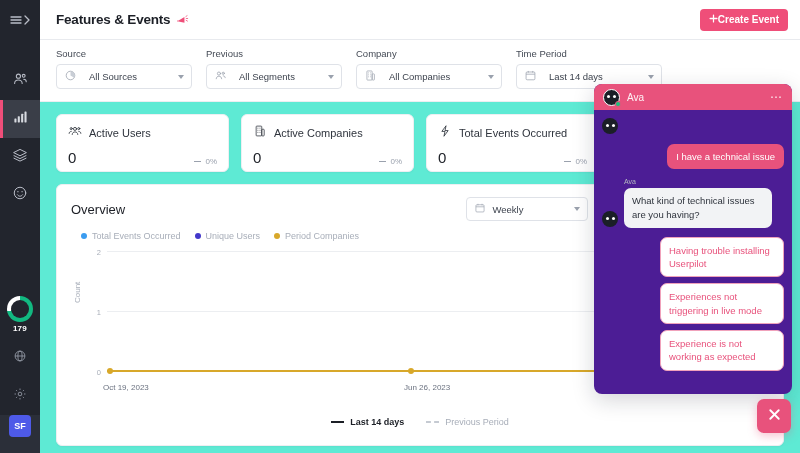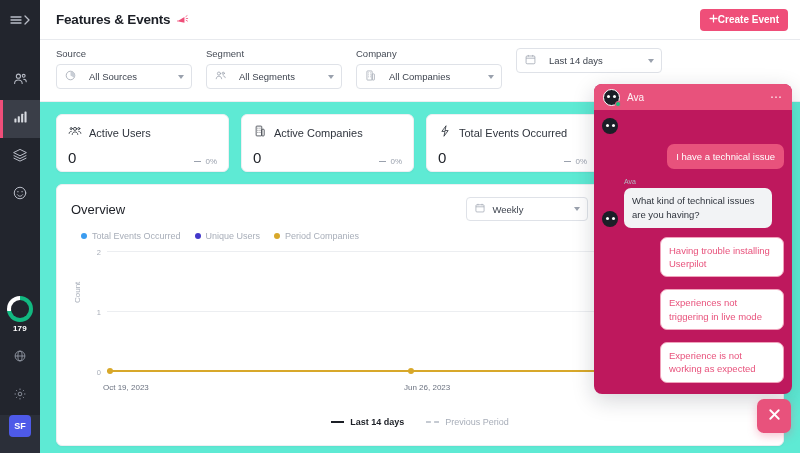--- a/index.html
+++ b/index.html
@@ -128,21 +128,21 @@
   .chart-footer { display: flex; justify-content: center; gap: 22px; margin-top: 26px; }
   .cf-item { display: flex; align-items: center; gap: 6px; font-size: 9px; }
   .cf-solid { width: 13px; height: 2px; background: #1c1f26; }
   .cf-dashed { width: 13px; height: 0; border-top: 2px dashed #c5cad2; }
   .cf-a { color: #1c1f26; font-weight: bold; }
   .cf-b { color: #a8aeb9; }
 
   
   .chat {
     position: absolute; left: 594px; top: 84px; width: 198px; height: 310px;
-    background: #be185d; border-radius: 8px; overflow: hidden;
+    background: #4c1d95; border-radius: 8px; overflow: hidden;
     box-shadow: 0 6px 22px rgba(16,24,40,.18);
     display: flex; flex-direction: column;
   }
   .chat-head {
     height: 26px; background: #e8527c; display: flex; align-items: center;
     padding: 0 9px; gap: 7px; flex: 0 0 auto;
   }
   .chat-av { position: relative; width: 17px; height: 17px; }
   .chat-av .face { width: 17px; height: 17px; border-radius: 50%; background: #1b1f27; border: 1.5px solid #fff; }
   .chat-av .eye { position: absolute; width: 3.2px; height: 3.2px; border-radius: 50%; background: #fff; top: 6px; }
@@ -161,21 +161,21 @@
   .bubble-bot {
     background: #f2f3f5; color: #2f343d; border-radius: 7px;
     padding: 6px 8px; font-size: 9.5px; line-height: 1.45; max-width: 148px;
   }
   .sender-label { font-size: 7px; color: #b4b9c2; margin: 0 0 3px 22px; }
   .row-user { display: flex; justify-content: flex-end; margin-bottom: 9px; }
   .bubble-user {
     background: #e8527c; color: #fff; border-radius: 7px;
     padding: 6px 9px; font-size: 9.5px; line-height: 1.4; max-width: 150px;
   }
-  .quick-list { display: flex; flex-direction: column; align-items: flex-end; gap: 12px; }
+  .quick-list { display: flex; flex-direction: column; align-items: flex-end; gap: 6px; }
   .quick {
     border: 1px solid #f0a2bb; color: #e8527c; background: #fff;
     border-radius: 7px; padding: 6px 8px; font-size: 9.5px; line-height: 1.4;
     width: 124px; text-align: left; font-family: "Liberation Sans", sans-serif; cursor: pointer;
   }
 
   .chat-close {
     position: absolute; left: 757px; top: 399px; width: 34px; height: 34px;
     background: #e8527c; border-radius: 7px; border: none; cursor: pointer;
     display: flex; align-items: center; justify-content: center;
@@ -315,21 +315,21 @@
                 <circle cx="10" cy="10" r="6.6"></circle>
                 <path d="M10 10 L10 3.4 A6.6 6.6 0 0 1 15.7 13.3 Z" fill="#c9ced6" stroke="none"></path>
               </svg>
           </span>
           <span class="sel-text">All Sources</span>
           <span class="caret"></span>
         </div>
       </div>
 
       <div class="filter">
-        <div class="filter-label">Segment</div>
+        <div class="filter-label">Previous</div>
         <div class="select">
           <span>
             <svg width="13" height="13" viewBox="0 0 20 20" fill="none" stroke="#9aa1ad" stroke-width="1.2" stroke-linecap="round">
                 <circle cx="7.6" cy="7" r="2.4"></circle>
                 <path d="M3.4 15c0-2.4 1.9-3.9 4.2-3.9s4.2 1.5 4.2 3.9"></path>
                 <circle cx="14.2" cy="6.6" r="1.7"></circle>
                 <path d="M14.2 10.5c1.8 0 3 1.2 3 2.9"></path>
               </svg>
           </span>
           <span class="sel-text">All Segments</span>
@@ -351,20 +351,21 @@
                 <line x1="6.4" y1="12" x2="7.6" y2="12"></line>
                 <line x1="9.4" y1="12" x2="10.6" y2="12"></line>
               </svg>
           </span>
           <span class="sel-text">All Companies</span>
           <span class="caret"></span>
         </div>
       </div>
 
       <div class="filter wide">
+        <div class="filter-label">Time Period</div>
         <div class="select">
           <span>
             <svg width="13" height="13" viewBox="0 0 20 20" fill="none" stroke="#9aa1ad" stroke-width="1.15">
                 <rect x="3.2" y="4.6" width="13.6" height="12" rx="1.6"></rect>
                 <line x1="3.2" y1="8" x2="16.8" y2="8"></line>
                 <line x1="6.6" y1="3" x2="6.6" y2="5.6"></line>
                 <line x1="13.4" y1="3" x2="13.4" y2="5.6"></line>
               </svg>
           </span>
           <span class="sel-text">Last 14 days</span>

